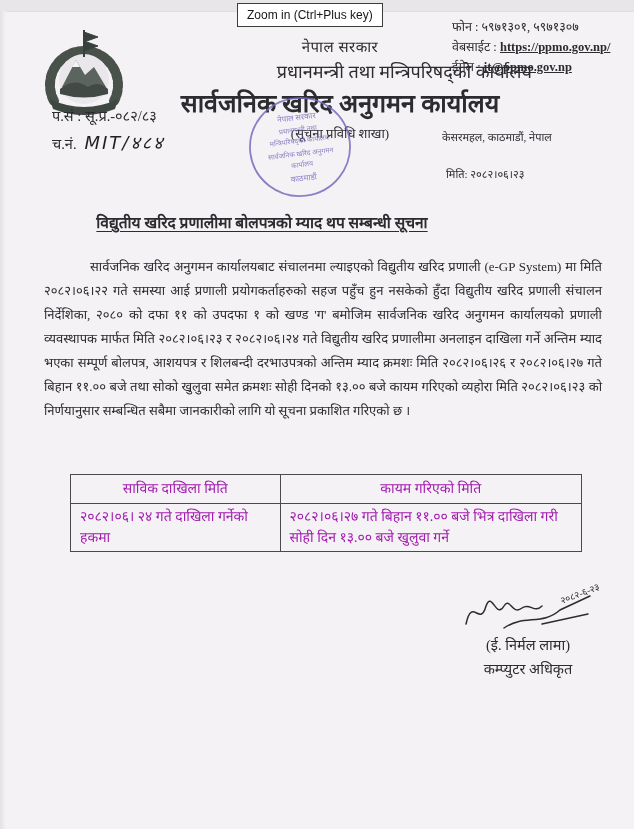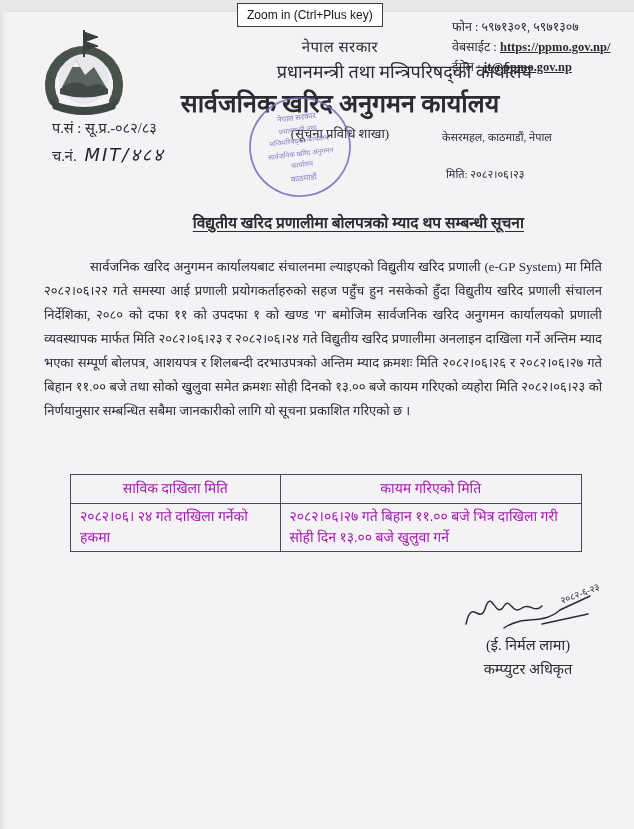--- a/index.html
+++ b/index.html
@@ -33,33 +33,33 @@
   .head-center{position:absolute;top:36px;left:148px;width:384px;text-align:center;}
   .gov-line{font-size:15px;letter-spacing:.5px;}
   .parent-line{font-size:18px;margin-top:3px;text-align:right;}
   .office-line{font-size:25px;font-weight:bold;margin-top:2px;white-space:nowrap;}
   .branch-line{font-size:13px;margin-top:5px;}
   .contact{
     position:absolute;top:17px;left:452px;width:180px;
     font-size:12.5px;line-height:20px;white-space:nowrap;
   }
   .contact .u{text-decoration:underline;font-weight:bold;}
-  .ref-block{position:absolute;top:117px;left:52px;font-size:14.5px;}
+  .ref-block{position:absolute;top:105px;left:52px;font-size:14.5px;}
   .ref-line{white-space:nowrap;}
   .dispatch-line{margin-top:5px;white-space:nowrap;}
   .handwritten{
     font-family:"DejaVu Sans",sans-serif;font-style:italic;
     font-size:18px;letter-spacing:2px;margin-left:8px;color:#1f1f24;
   }
   .stamp{position:absolute;top:95px;left:247px;width:106px;height:104px;opacity:.82;transform:rotate(-7deg);}
   .addr-block{position:absolute;top:129px;left:442px;font-size:11px;white-space:nowrap;}
   .date-line{margin-top:22px;padding-left:4px;}
   
   .notice-title{
-    position:absolute;top:211px;left:0;width:524px;text-align:right;
+    position:absolute;top:211px;left:0;width:524px;text-align:center;
     font-size:15.5px;font-weight:bold;
   }
   .notice-title span{text-decoration:underline;text-underline-offset:3px;}
   .notice-body{
     position:absolute;top:251px;left:40px;width:558px;
     font-size:13px;line-height:24px;text-align:justify;
     text-indent:46px;margin:4px;
   }
   
   table.notice-table{

